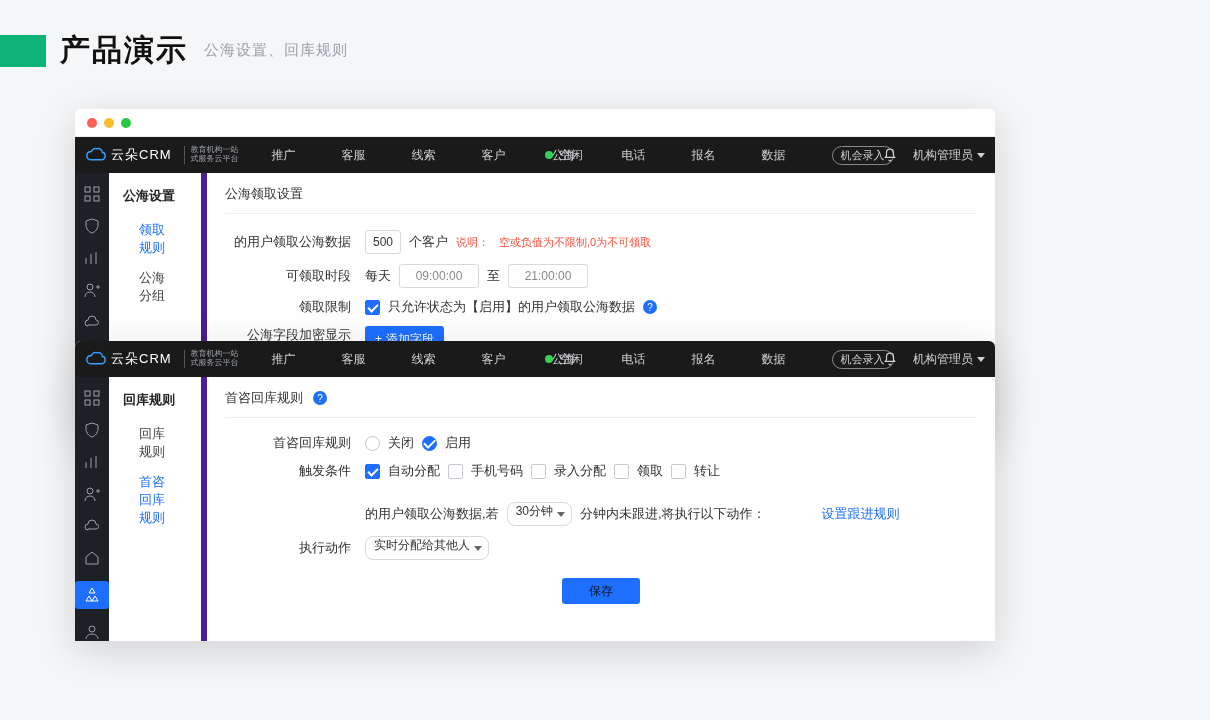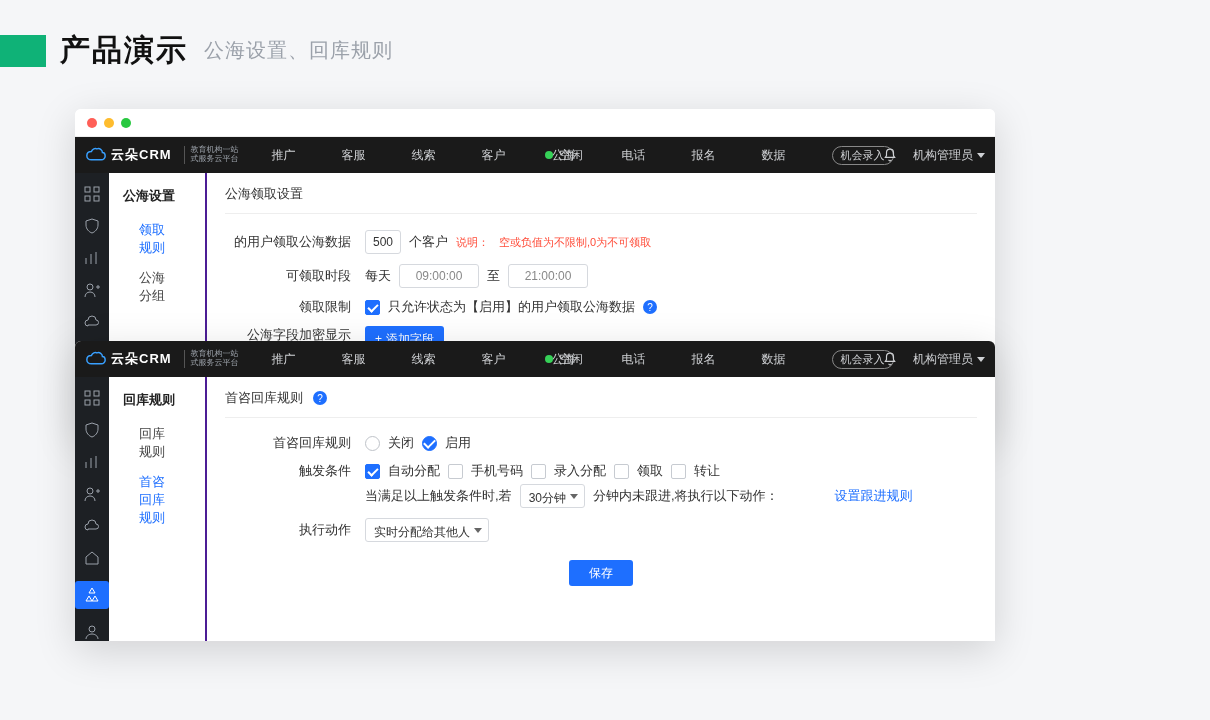--- a/index.html
+++ b/index.html
@@ -1,73 +1,73 @@
 <!DOCTYPE html>
 <html><head>
 <meta charset="utf-8">
 <style>
   *{box-sizing:border-box;margin:0;padding:0;font-family:"Microsoft YaHei","PingFang SC",Arial,sans-serif}
   body{background:#f5f6f8;width:1210px;height:720px;overflow:hidden}
   .page-title{display:flex;align-items:center;padding:30px 0 20px 0}
   .green-bar{width:46px;height:32px;background:#0fb277;margin-right:14px}
   .title-main{font-size:30px;font-weight:700;color:#111;margin-right:16px;letter-spacing:2px}
-  .title-sub{font-size:20px;color:#9ba1aa;letter-spacing:1px}
+  .title-sub{font-size:15px;color:#9ba1aa;letter-spacing:1px}
   .stage{position:relative;margin:0 auto;width:1060px}
   .browser{position:absolute;background:#fff;border-radius:6px 6px 0 0;box-shadow:0 10px 40px rgba(0,0,0,.15);overflow:hidden}
   .browser.one{top:18px;left:0;width:920px}
   .browser.two{top:250px;left:0;width:920px}
   .chrome-bar{height:28px;background:#fff;display:flex;align-items:center;padding:0 12px;border-bottom:1px solid #eee}
   .dot{width:10px;height:10px;border-radius:50%;margin-right:7px}
   .dot.r{background:#ff5f57}.dot.y{background:#febc2e}.dot.g{background:#28c840}
   .topnav{height:36px;background:#1a1a1a;color:#cfd1d4;display:flex;align-items:center;font-size:12px;position:relative}
   .logo-wrap{display:flex;align-items:center;padding:0 10px;white-space:nowrap}
   .logo-cloud{width:22px;height:16px;position:relative;margin-right:4px}
   .logo-cloud svg{display:block}
-  .logo-text{color:#fff;font-weight:700;font-size:13px;letter-spacing:1px}
+  .logo-text{color:#fff;font-weight:400;font-size:13px;letter-spacing:1px}
   .logo-small{font-size:8px;color:#9aa0a8;border-left:1px solid #555;margin-left:12px;padding-left:6px;line-height:1.1}
   .navlinks{display:flex;align-items:center}
   .navlinks span{margin:0 23px;cursor:pointer}
   .chip{border:1px solid #888;border-radius:10px;padding:1px 8px;font-size:11px}
   .status-dot{width:8px;height:8px;border-radius:50%;background:#36d158;margin-right:6px;display:inline-block}
   .nav-right{position:absolute;right:10px;display:flex;align-items:center;gap:16px}
   .nav-right .bell{width:14px;height:14px}
   .caret{display:inline-block;margin-left:4px;border-left:4px solid transparent;border-right:4px solid transparent;border-top:5px solid #cfd1d4;vertical-align:middle}
   .app-body{display:flex;background:#fff}
   .iconrail{width:34px;background:#1d2024;display:flex;flex-direction:column;align-items:center;padding-top:12px;gap:14px}
   .rail-item{width:18px;height:18px;display:flex;align-items:center;justify-content:center;color:#9ba1aa;cursor:pointer;border-radius:3px}
   .rail-item.active{background:#1e6fff;color:#fff;width:34px;height:28px}
-  .sidemenu{width:98px;border-right:2px solid #4c1d95;padding:14px 0;font-size:13px}
+  .sidemenu{width:98px;border-right:6px solid #4c1d95;padding:14px 0;font-size:13px}
   .sidemenu .hdr{font-weight:700;color:#222;padding:0 14px 10px}
   .sidemenu .item{padding:6px 30px;color:#444;cursor:pointer}
   .sidemenu .item.active{color:#1e6fff}
   .content{flex:1;padding:12px 18px 20px;font-size:13px;color:#333}
   .content-hdr{border-bottom:1px solid #eee;padding-bottom:10px;margin-bottom:16px;display:flex;align-items:center;gap:10px}
   .field-row{display:flex;align-items:center;margin:10px 0}
   .field-label{width:140px;text-align:right;padding-right:14px;color:#333}
   .field-body{display:flex;align-items:center;gap:8px;flex-wrap:wrap}
   input.box{border:1px solid #d6d9de;border-radius:3px;height:24px;padding:0 6px;font-size:12px;color:#888;text-align:center}
   input.num{width:36px;color:#333}
   input.time{width:80px}
   .hint{color:#ff4d3a;font-size:11px}
   .hint-lead{color:#ff4d3a;font-size:11px;margin-right:2px}
   .chk{appearance:none;width:15px;height:15px;border:1px solid #1e6fff;border-radius:2px;position:relative;cursor:pointer}
   .chk:checked{background:#1e6fff}
   .chk:checked::after{content:"";position:absolute;left:4px;top:1px;width:4px;height:8px;border:solid #fff;border-width:0 2px 2px 0;transform:rotate(45deg)}
   .chk.box-unchecked{border-color:#c7cbd1}
   .help{width:14px;height:14px;border-radius:50%;background:#1e6fff;color:#fff;font-size:10px;display:inline-flex;align-items:center;justify-content:center}
   .btn{border:none;border-radius:3px;height:26px;padding:0 10px;font-size:12px;cursor:pointer;display:inline-flex;align-items:center;gap:4px}
   .btn.blue{background:#1e6fff;color:#fff}
-  .btn.save{background:#1e6fff;color:#ffffff;width:64px;justify-content:center}
+  .btn.save{background:#1e6fff;color:#0f172a;width:78px;justify-content:center}
   .tag{border:1px solid #d6d9de;border-radius:2px;padding:3px 8px;font-size:11px;display:inline-flex;align-items:center;gap:4px;color:#555}
   .tag .bars{letter-spacing:-2px}
   .tag .x{color:#999;cursor:pointer;margin-left:2px}
   .radio{width:15px;height:15px;border:1px solid #bfc3c9;border-radius:50%;display:inline-flex;align-items:center;justify-content:center;cursor:pointer}
   .radio.on{border-color:#1e6fff;background:#1e6fff}
   .radio.on::after{content:"";width:5px;height:9px;border:solid #fff;border-width:0 2px 2px 0;transform:rotate(45deg);margin-top:-2px}
-  .sel{border:1px solid #d6d9de;border-radius:3px;height:24px;padding:0 18px 0 8px;font-size:12px;position:relative;display:inline-flex;align-items:flex-end;background:#fff}
+  .sel{border:1px solid #d6d9de;border-radius:8px;height:24px;padding:0 18px 0 8px;font-size:12px;position:relative;display:inline-flex;align-items:flex-start;background:#fff}
   .sel::after{content:"";position:absolute;right:6px;top:9px;border-left:4px solid transparent;border-right:4px solid transparent;border-top:5px solid #666}
   .link{color:#1e6fff;cursor:pointer}
   .status-area{position:absolute;left:470px;display:flex;align-items:center}
 </style>
 </head>
 <body>
 
 <div class="page-title">
   <div class="green-bar"></div>
   <div class="title-main">产品演示</div>
@@ -324,35 +324,35 @@
           <div class="field-body">
             <span class="radio"></span>
             <span>关闭</span>
             <span class="radio on"></span>
             <span>启用</span>
           </div>
         </div>
 
         <div class="field-row" style="align-items:flex-start">
           <div class="field-label">触发条件</div>
-          <div class="field-body" style="flex-direction:column;align-items:flex-start;gap:4px">
+          <div class="field-body" style="flex-direction:column;align-items:flex-start;gap:22px">
             <div style="display:flex;align-items:center;gap:8px">
               <input type="checkbox" class="chk" checked="" style="">
               <span>自动分配</span>
               <input type="checkbox" class="chk box-unchecked" style="">
               <span>手机号码</span>
               <input type="checkbox" class="chk box-unchecked" style="">
               <span>录入分配</span>
               <input type="checkbox" class="chk box-unchecked" style="">
               <span>领取</span>
               <input type="checkbox" class="chk box-unchecked" style="">
               <span>转让</span>
             </div>
             <div style="display:flex;align-items:center;gap:8px">
-              <span>当满足以上触发条件时,若</span>
+              <span>的用户领取公海数据,若</span>
               <span class="sel">
                   <span>30分钟</span>
                 </span>
               <span>分钟内未跟进,将执行以下动作：</span>
               <span style="width:40px"></span>
               <span class="link">设置跟进规则</span>
             </div>
           </div>
         </div>
 

